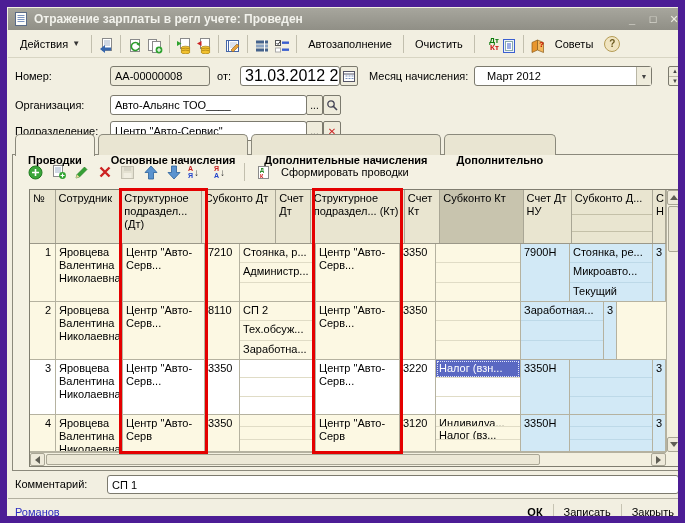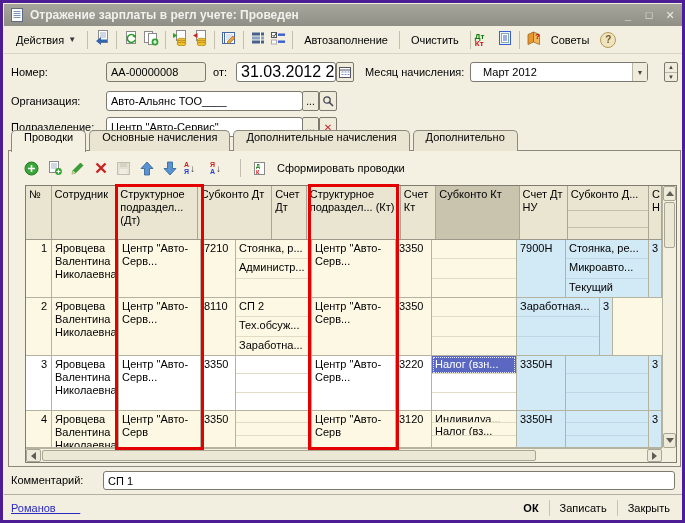--- a/index.html
+++ b/index.html
@@ -1,50 +1,50 @@
 <!DOCTYPE html>
 <html><head>
 <meta charset="utf-8">
 <style>
   html,body{margin:0;padding:0;background:#cfcdc0;}
   *{box-sizing:border-box;}
   body{font-family:"Liberation Sans","DejaVu Sans",sans-serif;font-size:11px;color:#000;}
-  .win{position:relative;width:685px;height:523px;background:#f2efe1;border:3px solid #4c1d95;overflow:hidden;}
+  .win{position:relative;width:685px;height:523px;background:#f2efe1;border:7px solid #4c1d95;overflow:hidden;}
 
   
   .titlebar{position:absolute;left:1px;top:1px;width:681px;height:22px;background:linear-gradient(#a7a69d,#908f86);display:flex;align-items:center;padding:0 6px;}
   .title-text{color:#f2f2ec;font-size:12px;font-weight:bold;margin-left:6px;flex:1;white-space:nowrap;overflow:hidden;}
   .winbtn{width:18px;height:15px;display:flex;align-items:center;justify-content:center;color:#ecebe2;font-size:11px;font-weight:bold;margin-left:3px;cursor:default;}
 
   
   .toolbar{position:absolute;left:1px;top:23px;width:681px;height:28px;display:flex;align-items:center;padding:0 5px;border-bottom:1px solid #d8d5c3;}
   .tbtn{display:flex;align-items:center;padding:3px 6px;border:1px solid transparent;white-space:nowrap;}
   .tbtn .dd{font-size:8px;margin-left:4px;color:#333;}
   .vsep{width:1px;height:18px;background:#c2bfae;margin:0 4px;flex:0 0 1px;}
-  .ic{width:20px;height:20px;display:flex;align-items:flex-start;justify-content:center;flex:0 0 20px;}
+  .ic{width:20px;height:20px;display:flex;align-items:flex-end;justify-content:center;flex:0 0 20px;}
   .dtkt{flex-direction:column;line-height:7px;font-size:8px;font-weight:bold;}
   .dtkt i{font-style:normal;color:#0a7a0a;}
   .dtkt b{color:#cc1111;}
   .helpdot{width:16px;height:16px;border-radius:50%;background:#f0e4c0;border:1px solid #b59c55;color:#6b5a20;font-weight:bold;display:flex;align-items:center;justify-content:center;margin-left:4px;font-size:10px;}
 
   
   .lbl{position:absolute;white-space:nowrap;}
   .fld{position:absolute;height:20px;border:1px solid #7c7a6e;border-radius:3px;background:#fff;padding:2px 4px;font-family:inherit;font-size:11px;line-height:14px;white-space:nowrap;overflow:hidden;}
   .fld.ro{background:#efecdc;}
   .sqbtn{position:absolute;height:20px;border:1px solid #7c7a6e;background:#efecdc;display:flex;align-items:center;justify-content:center;font-size:10px;border-radius:2px;}
   .ddwrap{position:absolute;height:20px;border:1px solid #7c7a6e;border-radius:3px;background:#fff;display:flex;align-items:center;}
   .ddwrap .val{flex:1;padding:0 12px;white-space:nowrap;overflow:hidden;}
   .ddwrap .dbtn{width:15px;height:100%;border-left:1px solid #b9b6a5;display:flex;align-items:center;justify-content:center;font-size:7px;color:#444;background:#efecdc;}
   .spin{position:absolute;width:14px;height:20px;border:1px solid #7c7a6e;border-radius:2px;background:#efecdc;display:flex;flex-direction:column;}
   .spin span{flex:1;display:flex;align-items:center;justify-content:center;font-size:6px;color:#444;}
   .spin span:first-child{border-bottom:1px solid #b9b6a5;}
 
   
   .tabbar{position:absolute;left:8px;top:127px;height:21px;display:flex;gap:3px;z-index:3;}
-  .tab{padding:0 12px 0 12px;border:1px solid #8b897c;border-bottom:none;border-radius:5px 5px 0 0;background:#e9e5d2;white-space:nowrap;height:21px;}
+  .tab{padding:19px 12px 0 12px;border:1px solid #8b897c;border-bottom:none;border-radius:5px 5px 0 0;background:#e9e5d2;white-space:nowrap;height:21px;font-weight:bold;}
   .tab.active{background:#f4f1e3;height:22px;position:relative;z-index:4;}
 
   
   .panel{position:absolute;left:5px;top:147px;width:673px;height:317px;border:1px solid #8b897c;background:#f4f1e3;}
 
   
   .gtb{position:absolute;left:20px;top:153px;height:24px;display:flex;align-items:center;gap:6px;z-index:2;}
   .gic{width:17px;height:17px;display:flex;align-items:center;justify-content:center;flex:0 0 17px;}
   .sortic{display:flex;align-items:center;width:20px;height:16px;}
   .sortic .st{display:flex;flex-direction:column;font-size:7px;line-height:7px;font-weight:bold;}

